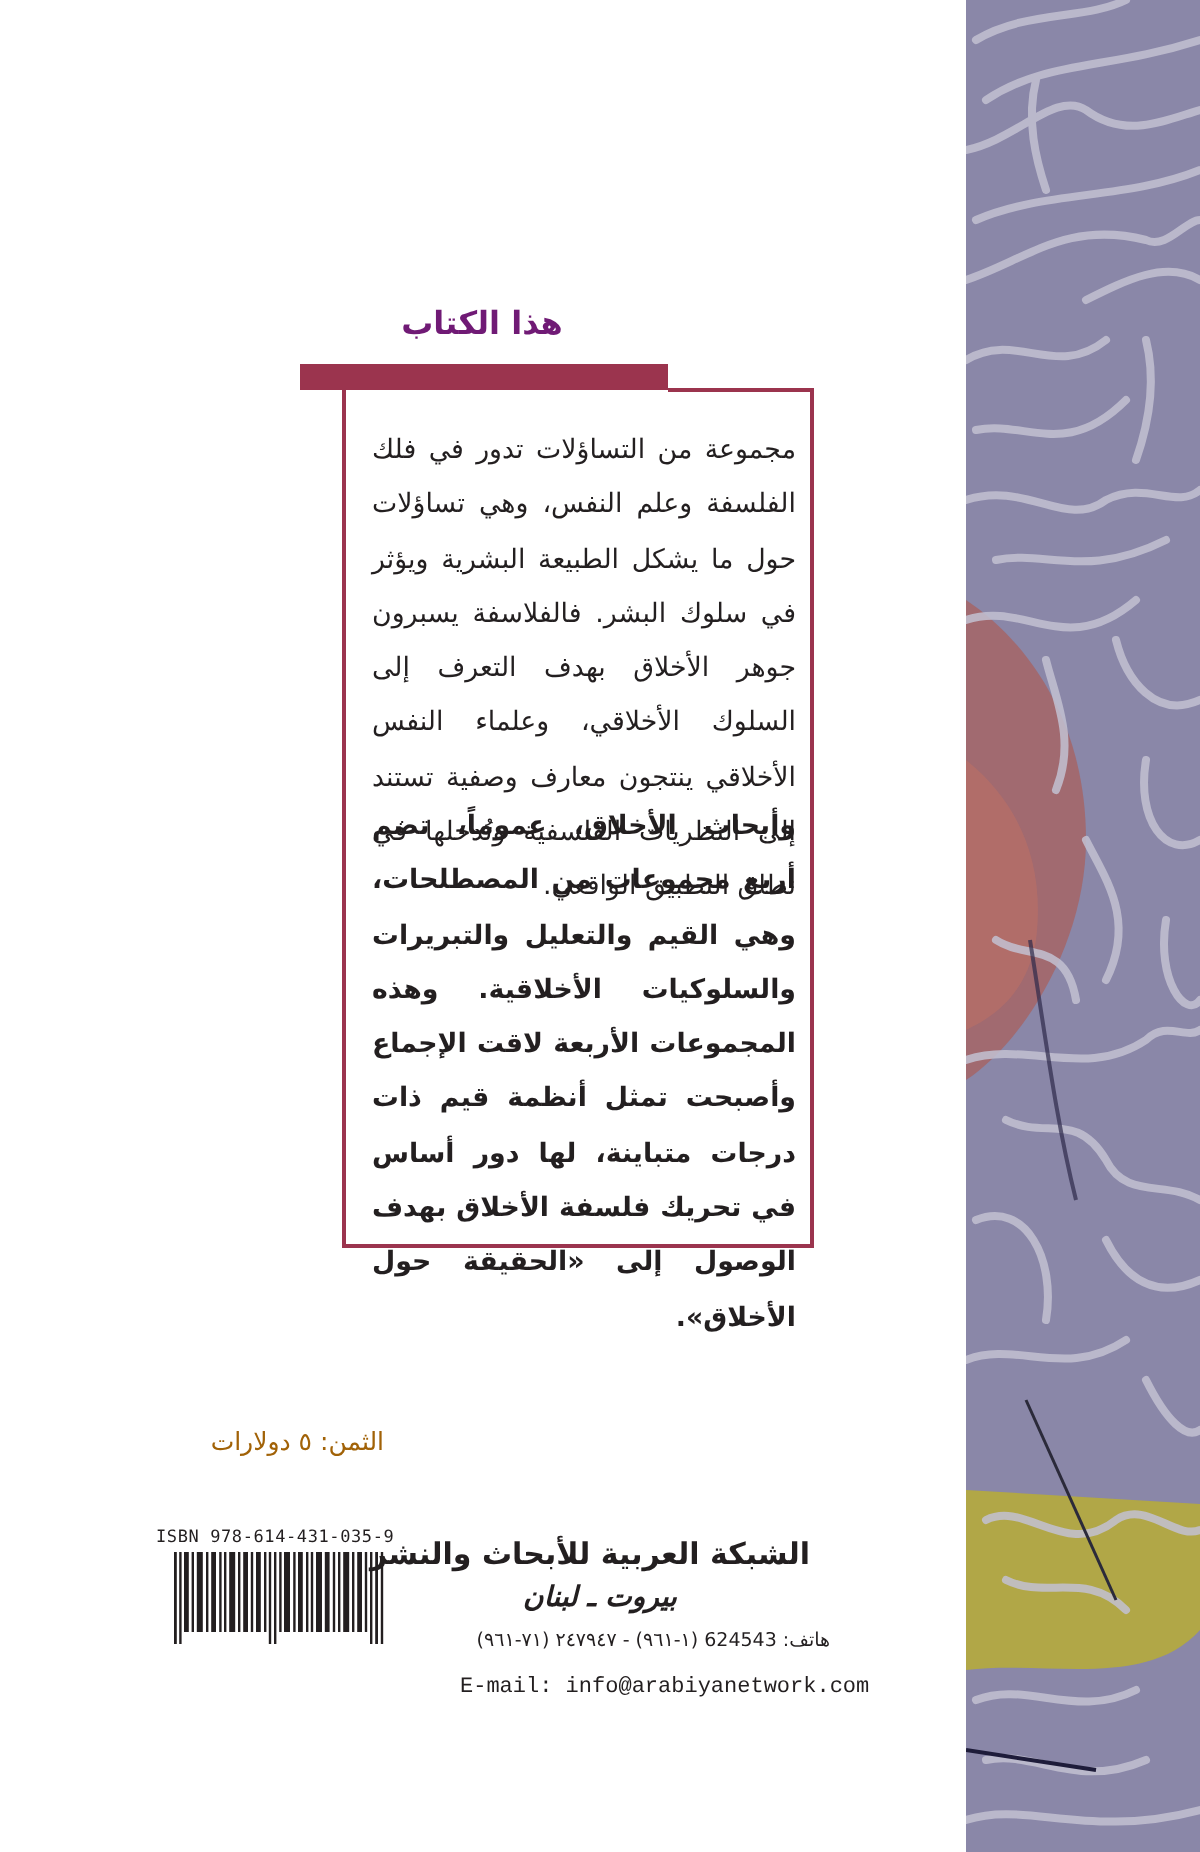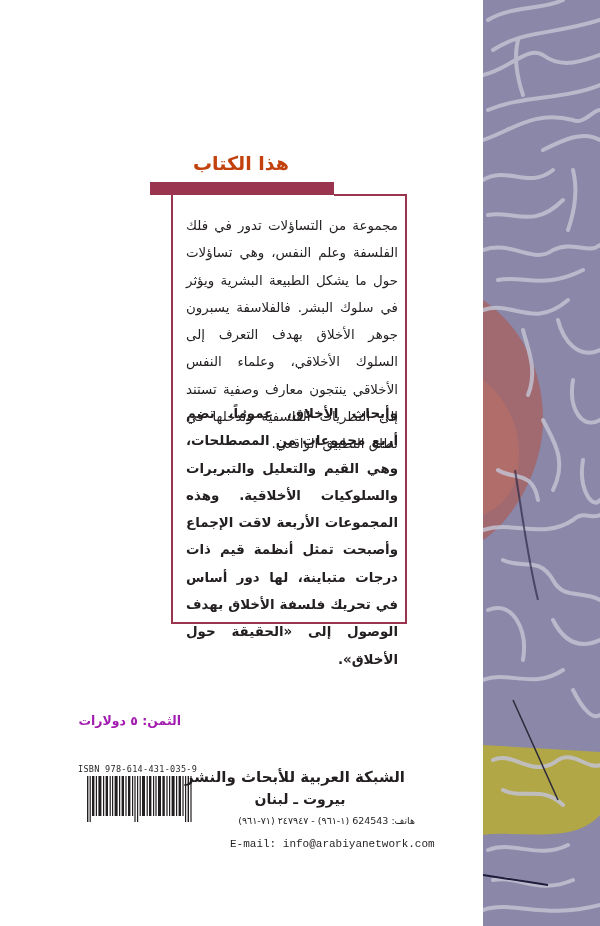--- a/index.html
+++ b/index.html
@@ -9,44 +9,44 @@
     .cover-white { position: absolute; left: 0; top: 0; width: 483px; height: 926px; background: #ffffff; }
 
     .art-strip {
       position: absolute; left: 483px; top: 0; width: 117px; height: 926px;
       background: #8a87a8; overflow: hidden;
     }
     .art-strip svg { position: absolute; left: 0; top: 0; }
 
     .section-title {
       position: absolute; left: 150px; top: 152px; width: 182px;
-      text-align: center; font-size: 19px; font-weight: bold; direction: rtl;
-      color: #c2410c;
+      text-align: center; font-size: 16px; font-weight: bold; direction: rtl;
+      color: #701a75;
     }
     .title-bar {
       position: absolute; left: 150px; top: 182px; width: 184px; height: 13px;
       background: #9b344e;
     }
     .text-box {
       position: absolute; left: 171px; top: 194px; width: 236px; height: 430px;
       border: 2px solid #9b344e; border-top: none;
     }
     .text-box::before {
       content: ""; position: absolute; left: 161px; top: 0; right: -2px; height: 2px; background: #9b344e;
     }
     .paragraph {
       position: absolute; direction: rtl; text-align: justify; text-align-last: right;
       font-size: 13.4px; line-height: 27.3px; color: #231f20; width: 212px;
     }
     .p1 { left: 186px; top: 212px; }
     .p2 { left: 186px; top: 400px; font-weight: bold; }
 
     .price-block {
-      position: absolute; left: 68px; top: 710px; width: 113px; direction: rtl;
-      text-align: right; font-size: 12.5px; line-height: 21px; color: #a21caf; font-weight: bold;
+      position: absolute; left: 79px; top: 710px; width: 113px; direction: rtl;
+      text-align: right; font-size: 12.5px; line-height: 21px; color: #a16207;
     }
 
     .barcode-wrap {
       position: absolute; left: 75px; top: 764px; width: 120px; height: 80px;
     }
     .isbn-label {
       position: absolute; left: 3px; top: 0; font-family: "DejaVu Sans Mono", monospace;
       font-size: 8.5px; letter-spacing: 0.3px; color: #231f20; white-space: nowrap;
     }
     .barcode-bars { position: absolute; left: 12px; top: 12px; }
@@ -54,21 +54,21 @@
       position: absolute; left: 0; top: 58px; font-family: "Liberation Sans", sans-serif;
       font-size: 17px; color: #231f20; white-space: nowrap; letter-spacing: 0.4px;
     }
 
     .publisher-name {
       position: absolute; left: 205px; top: 768px; width: 200px; direction: rtl;
       text-align: right; font-size: 15px; font-weight: bold; color: #231f20; white-space: nowrap;
     }
     .publisher-city {
       position: absolute; left: 240px; top: 791px; width: 120px; direction: rtl;
-      text-align: center; font-size: 14px; font-weight: bold; color: #231f20;
+      text-align: center; font-size: 14px; font-weight: bold; color: #231f20; font-style: italic;
     }
     .publisher-phone {
       position: absolute; left: 205px; top: 815px; width: 210px; direction: rtl;
       text-align: right; font-size: 9.5px; color: #231f20; white-space: nowrap;
     }
     .publisher-email {
       position: absolute; left: 230px; top: 838px; width: 165px; text-align: center;
       font-family: Liberation Mono, monospace; font-size: 11px; color: #231f20; white-space: nowrap;
     }
   </style>

